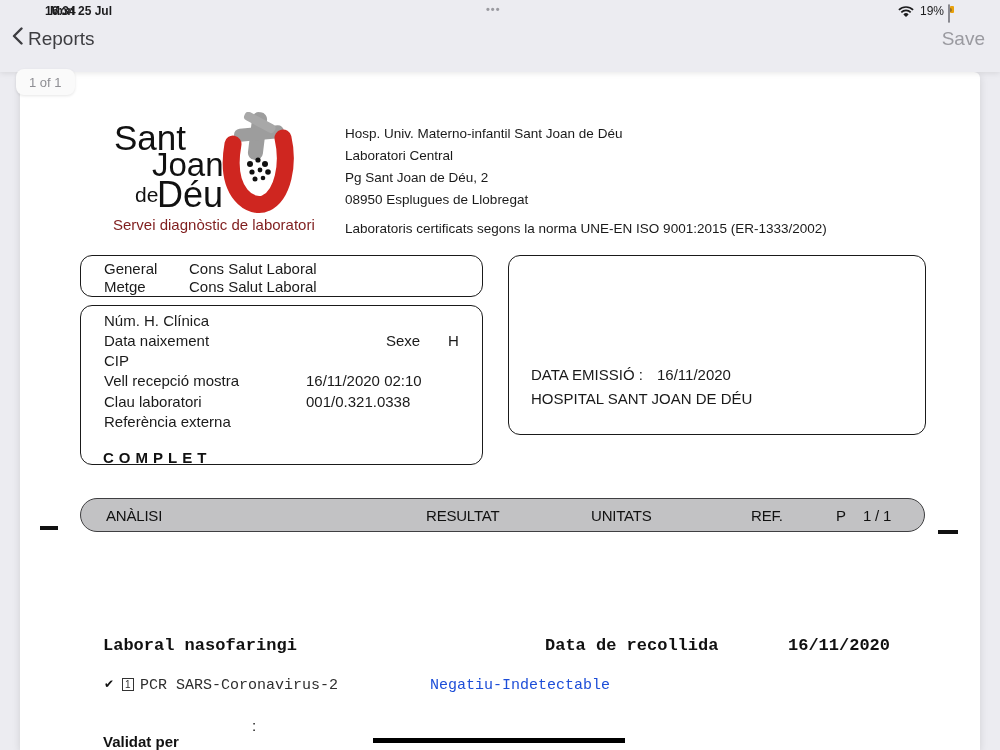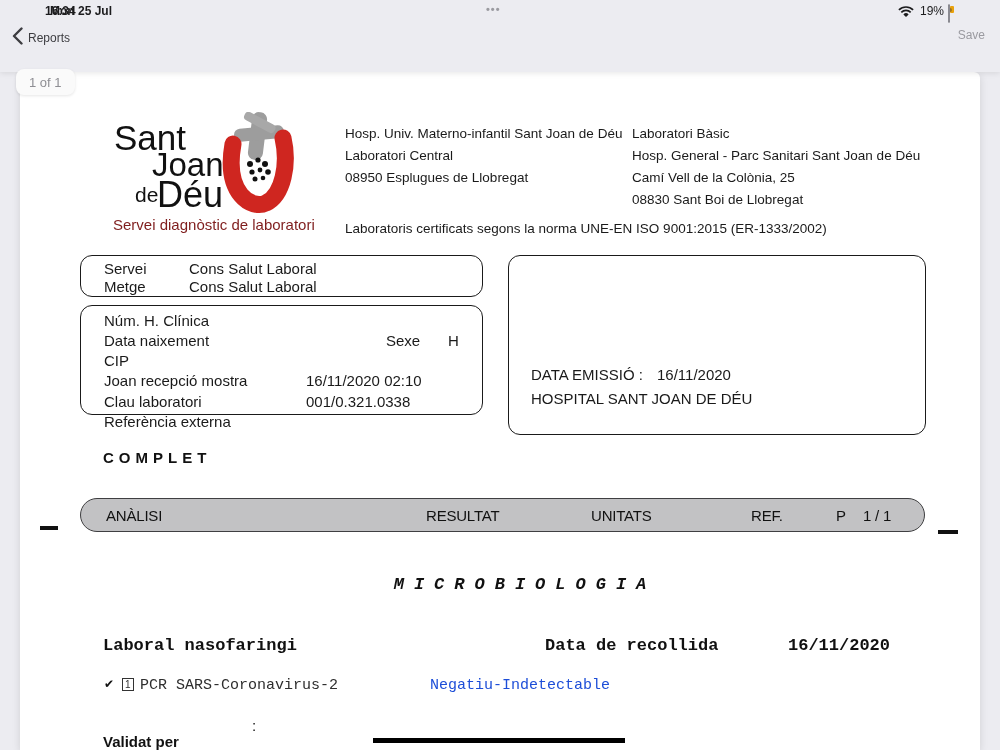--- a/index.html
+++ b/index.html
@@ -5,21 +5,21 @@
   * { margin:0; padding:0; box-sizing:border-box; }
   html,body { width:1000px; height:750px; }
   body { font-family:"Liberation Sans", sans-serif; background:#ececf1; overflow:hidden; }
   #screen { position:relative; width:1000px; height:750px; background:#ececf1; overflow:hidden; }
   .abs { position:absolute; }
 
   
   #chrome { position:absolute; left:0; top:0; width:1000px; height:72px; background:#ececf1; z-index:5; box-shadow:0 1px 6px rgba(0,0,0,0.10); }
   .sbtext { font-size:12px; font-weight:bold; color:#1c1c1e; }
   .handle { color:#9a9aa0; font-size:11px; letter-spacing:1px; font-weight:bold; }
-  .navbtn { font-size:12px;justify-content:center; }
+  .navbtn { font-size:19px;justify-content:center; }
   #back-group { color:#3d3d41; display:flex; align-items:center; gap:5px; cursor:pointer; }
   #save-btn { color:#9a9aa0; }
 
   
   .batt-shell { position:relative; width:23px; height:11px; border:1px solid rgba(60,60,67,0.55); border-radius:3px; }
   .batt-fill { position:absolute; left:1px; top:1px; width:4px; height:7px; background:#e9a10b; border-radius:1px; }
   .batt-nub { position:absolute; right:-3px; top:3px; width:2px; height:4px; background:rgba(60,60,67,0.45); border-radius:0 2px 2px 0; }
 
   
   #page { position:absolute; left:20px; top:72px; width:960px; height:678px; background:#ffffff; border-radius:6px 6px 0 0; box-shadow:0 2px 8px rgba(0,0,0,0.12); }
@@ -95,44 +95,39 @@
       <text x="40" y="64" font-size="33" fill="#111">Joan</text>
       <text x="23" y="90" font-size="21" fill="#111">de</text>
       <text x="45" y="95" font-size="36" fill="#111">Déu</text>
     </svg>
   </div>
   <div class="abs" style="left:113px; top:216px; font-size:15px; color:#7f1d1d;">Servei diagnòstic de laboratori</div>
 
   <div class="abs doc-sans" style="left:345px; top:123px;">
     <div>Hosp. Univ. Materno-infantil Sant Joan de Déu</div>
     <div>Laboratori Central</div>
+    <div>Pg Sant Joan de Déu, 2</div>
     <div>08950 Esplugues de Llobregat</div>
-  </div>
-  <div class="abs doc-sans" style="left:632px; top:123px;">
-    <div>Laboratori Bàsic</div>
-    <div>Hosp. General - Parc Sanitari Sant Joan de Déu</div>
-    <div>Camí Vell de la Colònia, 25</div>
-    <div>08830 Sant Boi de Llobregat</div>
   </div>
   <div class="abs doc-sans" style="left:345px; top:218px;">Laboratoris certificats segons la norma UNE-EN ISO 9001:2015 (ER-1333/2002)</div>
 
   <div class="box" style="left:80px; top:255px; width:403px; height:42px;">
-    <span class="boxrow" style="left:23px; top:4px;">Servei</span>
+    <span class="boxrow" style="left:23px; top:4px;">General</span>
     <span class="boxrow" style="left:108px; top:4px;">Cons Salut Laboral</span>
     <span class="boxrow" style="left:23px; top:22px;">Metge</span>
     <span class="boxrow" style="left:108px; top:22px;">Cons Salut Laboral</span>
   </div>
 
-  <div class="box" style="left:80px; top:305px; width:403px; height:110px;">
+  <div class="box" style="left:80px; top:305px; width:403px; height:160px;">
     <span class="boxrow" style="left:23px; top:6px;">Núm. H. Clínica</span>
     <span class="boxrow" style="left:23px; top:26px;">Data naixement</span>
     <span class="boxrow" style="left:305px; top:26px;">Sexe</span>
     <span class="boxrow" style="left:367px; top:26px;">H</span>
     <span class="boxrow" style="left:23px; top:46px;">CIP</span>
-    <span class="boxrow" style="left:23px; top:66px;">Joan recepció mostra</span>
+    <span class="boxrow" style="left:23px; top:66px;">Vell recepció mostra</span>
     <span class="boxrow" style="left:225px; top:66px;">16/11/2020  02:10</span>
     <span class="boxrow" style="left:23px; top:87px;">Clau laboratori</span>
     <span class="boxrow" style="left:225px; top:87px;">001/0.321.0338</span>
     <span class="boxrow" style="left:23px; top:107px;">Referència externa</span>
   </div>
 
   <div class="box" style="left:508px; top:255px; width:418px; height:180px;">
     <span class="boxrow" style="left:22px; top:110px;">DATA EMISSIÓ :</span>
     <span class="boxrow" style="left:148px; top:110px;">16/11/2020</span>
     <span class="boxrow" style="left:22px; top:134px;">HOSPITAL SANT JOAN DE DÉU</span>
@@ -144,21 +139,20 @@
   <div class="regmark" style="left:938px; top:530px; width:20px;"></div>
   <div class="gray-bar">
     <span style="left:25px;">ANÀLISI</span>
     <span style="left:345px;">RESULTAT</span>
     <span style="left:510px;">UNITATS</span>
     <span style="left:670px;">REF.</span>
     <span style="left:755px;">P</span>
     <span style="left:782px;">1 / 1</span>
   </div>
 
-  <div class="abs mono" style="left:120px; top:575px; width:810px; text-align:center; font-size:17px; font-weight:bold; font-style:italic; letter-spacing:10px; color:#111;">MICROBIOLOGIA</div>
 
   <div class="abs mono" style="left:103px; top:636px; font-size:17px; font-weight:bold; color:#111;">Laboral nasofaringi</div>
   <div class="abs mono" style="left:545px; top:636px; font-size:17px; font-weight:bold; color:#111;">Data de recollida</div>
   <div class="abs mono" style="left:788px; top:636px; font-size:17px; font-weight:bold; color:#111;">16/11/2020</div>
 
   <div class="abs" style="left:104px; top:677px; font-size:12px; color:#111;">✔</div>
   <div class="abs note-box" style="left:122px; top:678px;">1</div>
   <div class="abs mono" style="left:140px; top:677px; font-size:15px; color:#2e2e2e;">PCR SARS-Coronavirus-2</div>
   <div class="abs mono" style="left:430px; top:677px; font-size:15px; color:#1d4ed8;">Negatiu-Indetectable</div>
 

